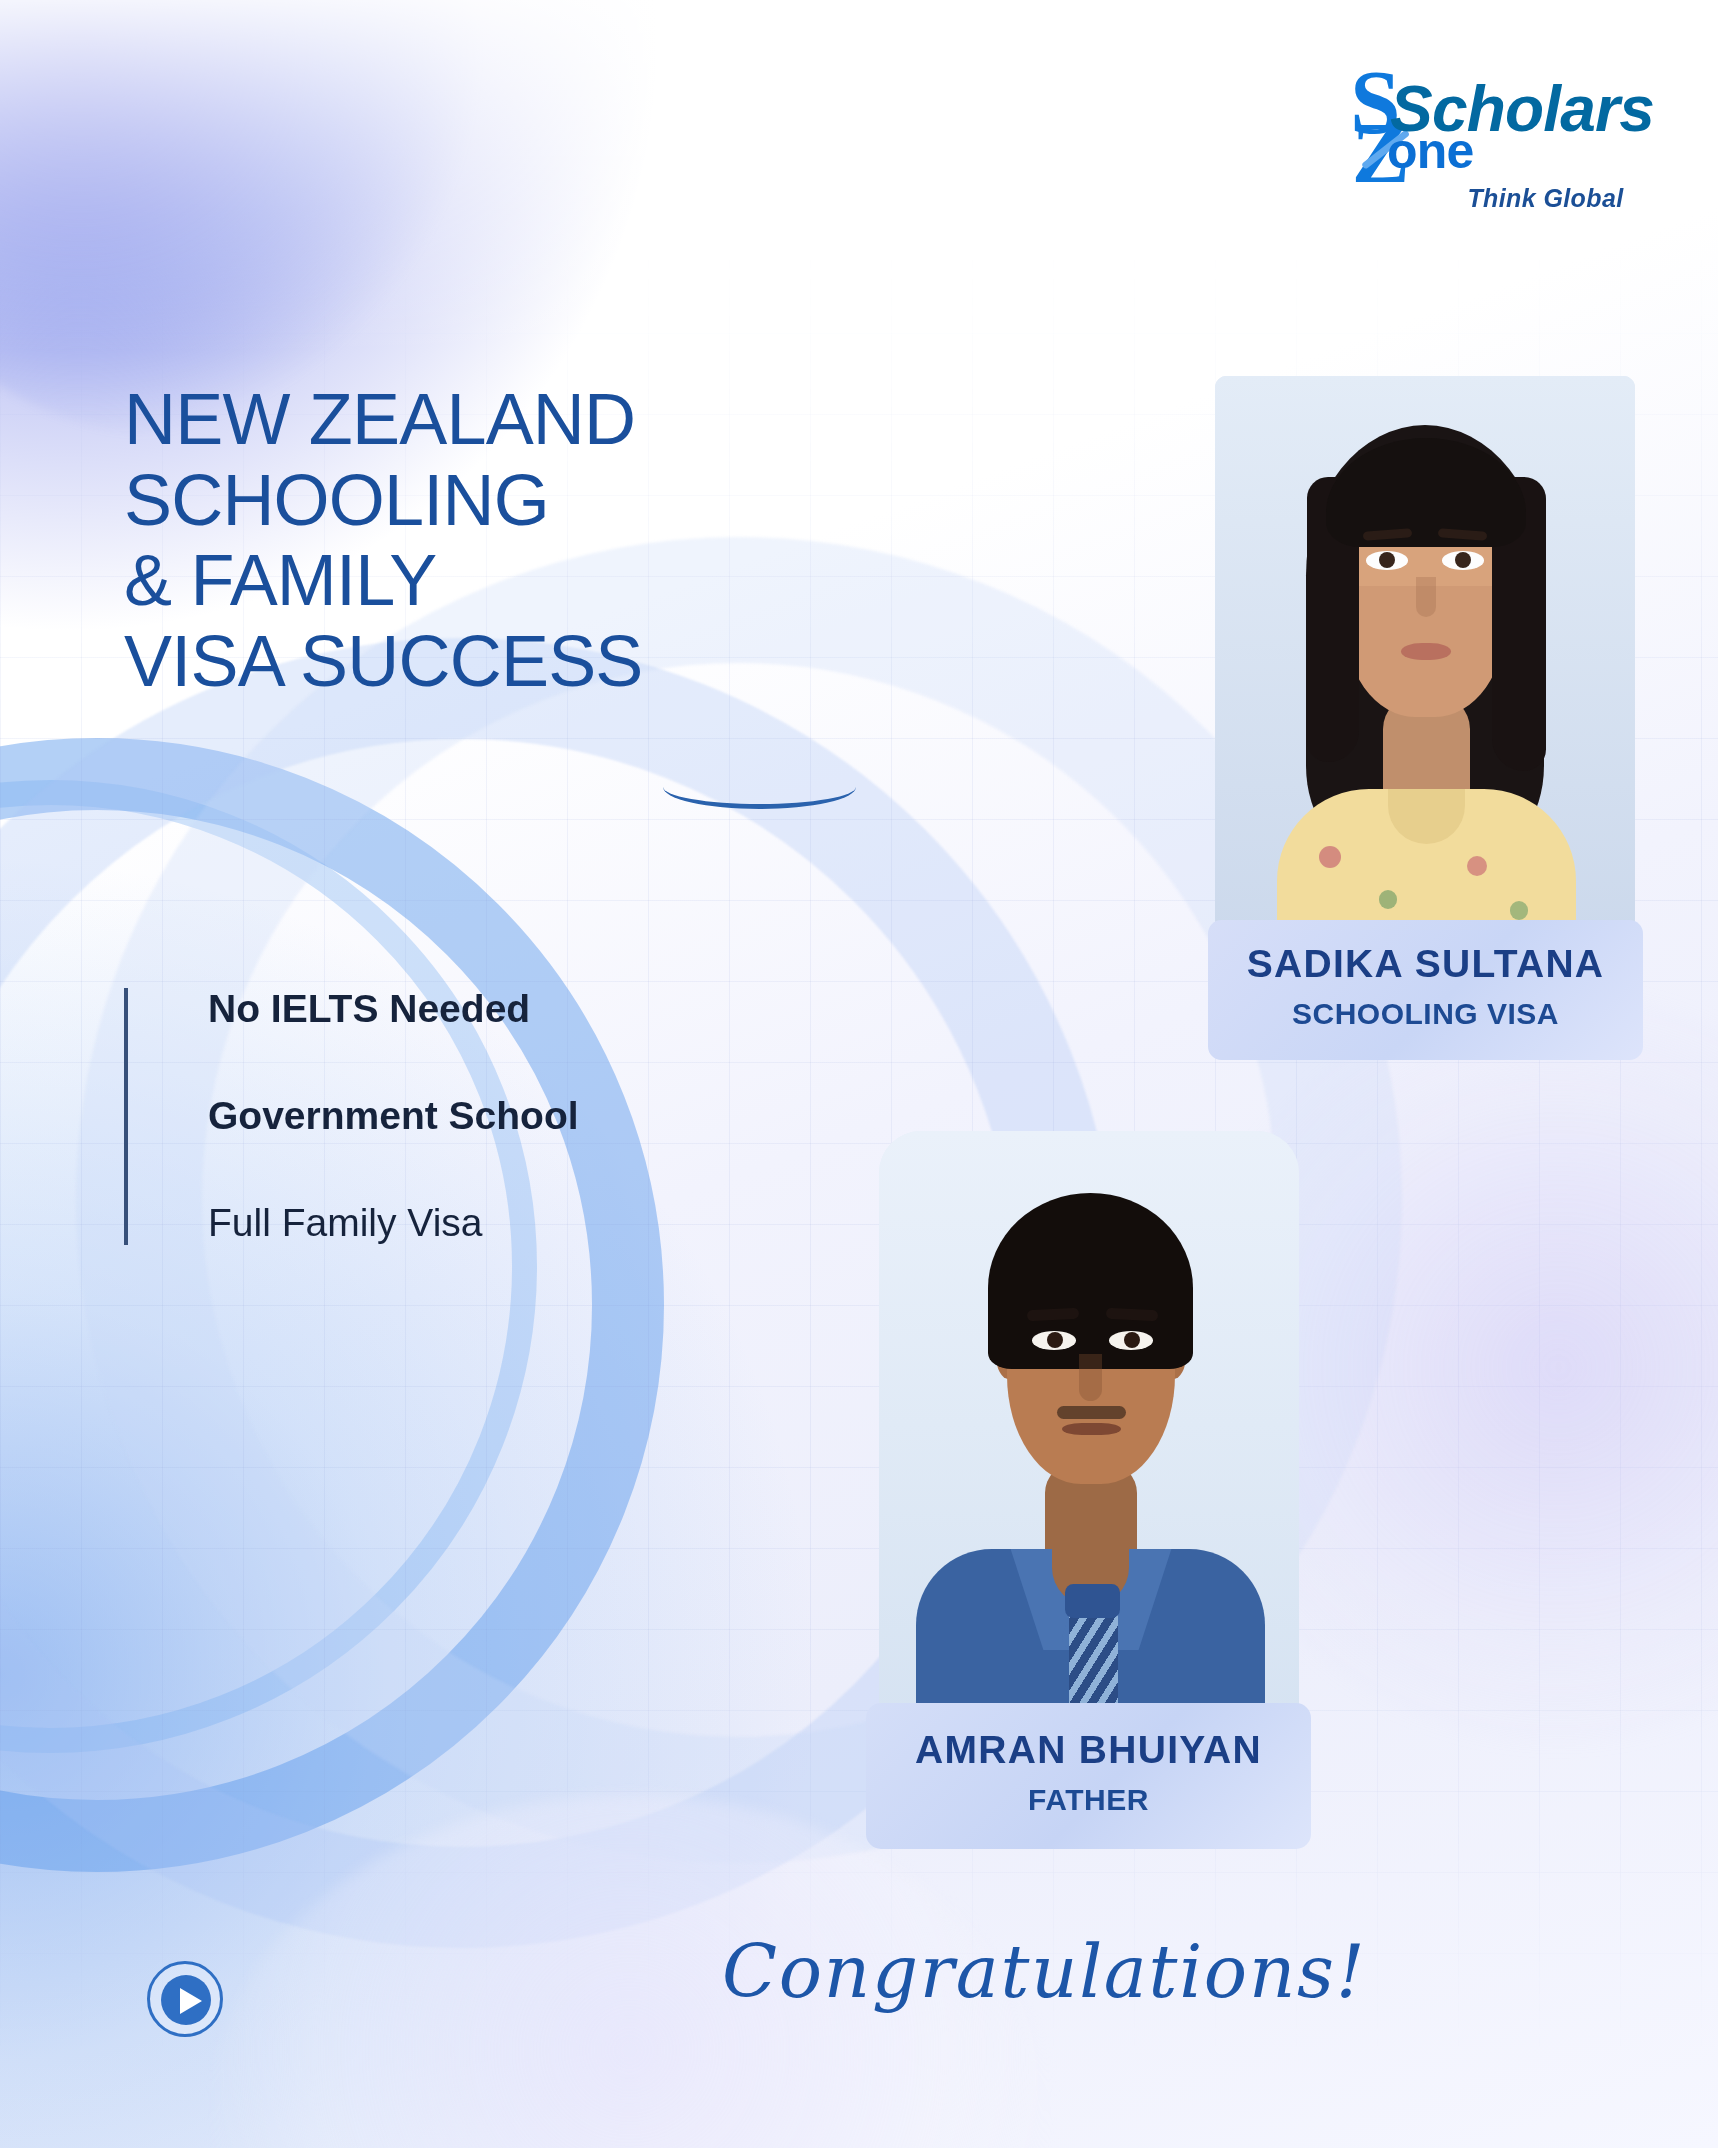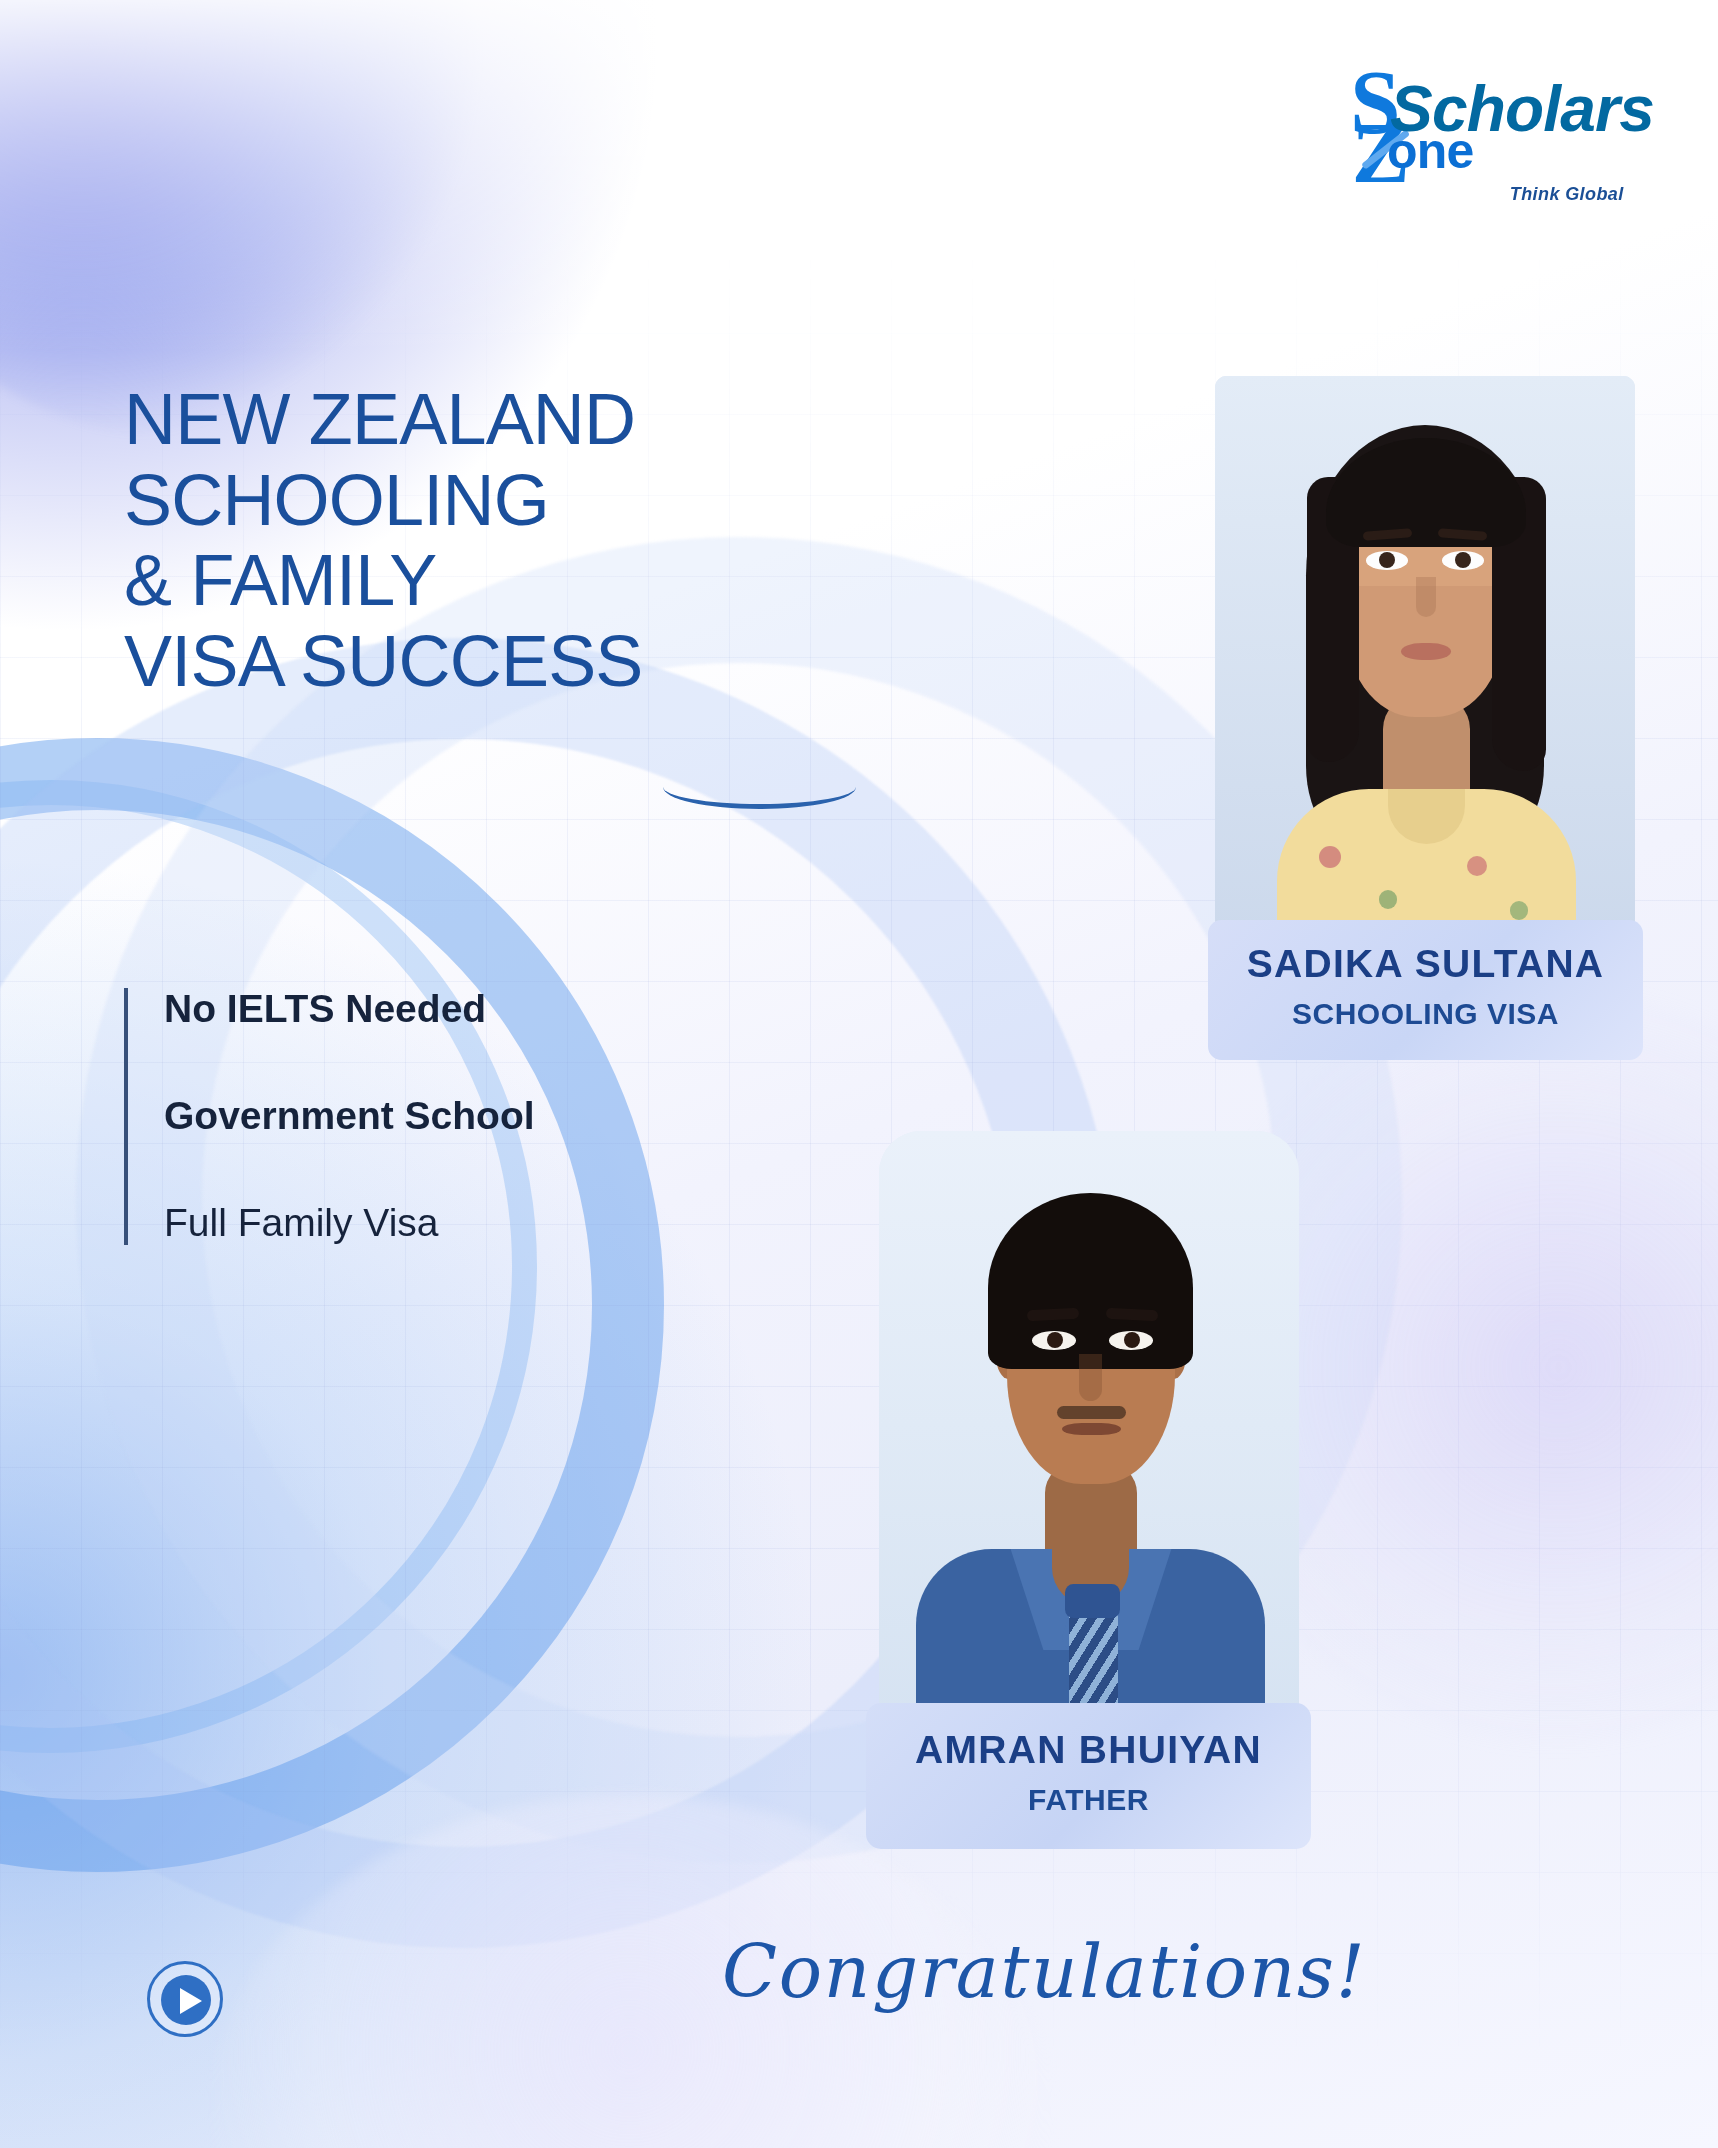--- a/index.html
+++ b/index.html
@@ -175,21 +175,21 @@
     transform: rotate(-38deg);
     border-radius: 3.4px;
   }
   .logo-tag {
     position: absolute;
     right: 3.4px;
     top: 119px;
     font-family: "Liberation Sans", sans-serif;
     font-style: italic;
     font-weight: 700;
-    font-size: 18px;
+    font-size: 25px;
     color: #1b4f96;
     letter-spacing: 0.4px;
   }
 
   
   .headline {
     position: absolute;
     left: 124px;
     top: 379px;
     width: 839px;
@@ -209,21 +209,21 @@
     height: 39px;
     border-bottom: 5.9px solid #2a62ad;
     border-radius: 50%;
   }
 
   
   .features {
     position: absolute;
     left: 124px;
     top: 988px;
-    padding-left: 36px;
+    padding-left: 80px;
     border-left: 4.2px solid #37507a;
   }
   .feature {
     font-size: 39px;
     line-height: 1.1;
     color: #16233c;
     margin-bottom: 64px;
     white-space: nowrap;
     font-weight: 400;
   }

